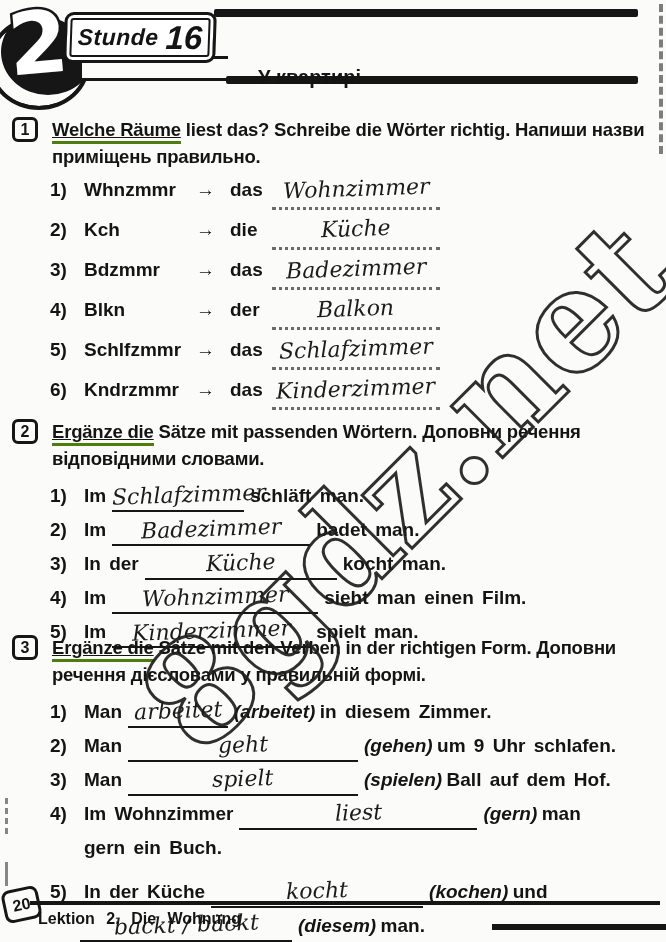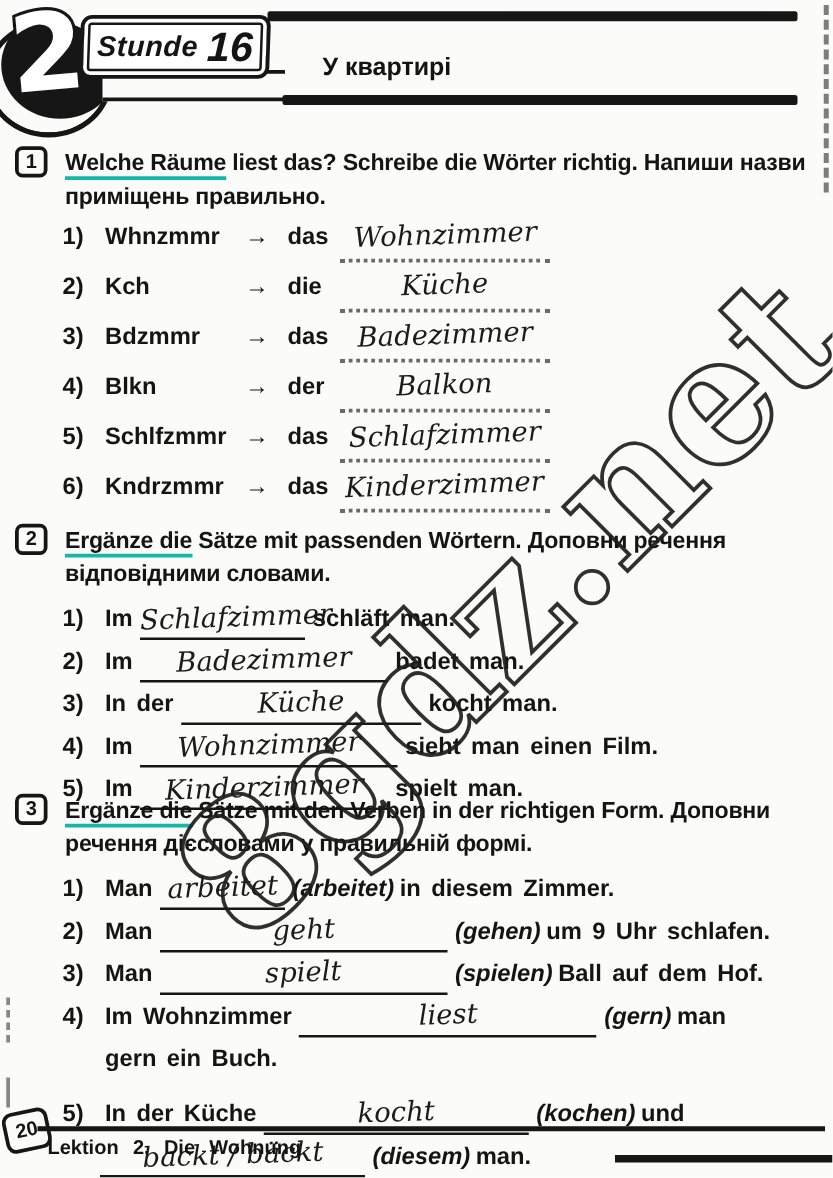--- a/index.html
+++ b/index.html
@@ -32,34 +32,34 @@
   .stunde {
     position:absolute; left:64px; top:12px; width:152px; height:51px;
     background:#fff; border:3px solid #161616; border-radius:9px;
     box-shadow: inset 0 0 0 3px #fff, inset 0 0 0 5px #161616;
     display:flex; align-items:center; justify-content:center; gap:7px;
     transform:skewX(-2deg);
   }
   .stunde .w { font-weight:bold; font-style:italic; font-size:23px; letter-spacing:.5px; }
   .stunde .n { font-weight:bold; font-style:italic; font-size:33px; }
   .title    { position:absolute; left:258px; top:22px; font-size:28px; font-weight:bold; letter-spacing:.5px; }
-  .subtitle { position:absolute; left:258px; top:43px; font-size:20px; font-weight:bold; }
+  .subtitle { position:absolute; left:258px; top:66px; font-size:20px; font-weight:bold; }
 
   
   .sec { position:absolute; left:12px; width:650px; }
   #ex1 { top:116px; } #ex2 { top:418px; } #ex3 { top:634px; }
   .sec-head { display:flex; align-items:flex-start; }
   .numbox {
     flex:none; width:26px; height:25px; margin-top:1px;
     border:3px solid #161616; border-radius:6px;
     display:flex; align-items:center; justify-content:center;
     font-weight:bold; font-size:16px;
   }
   .heading { margin-left:14px; font-weight:bold; font-size:18.5px; line-height:27px; letter-spacing:-.2px; }
-  .lead { border-bottom:3px solid #14b8a6; padding-bottom:1px; }
+  .lead { border-bottom:3px solid #4d7c0f; padding-bottom:1px;text-decoration:underline; }
 
   .list { margin-left:38px; }
   #ex1 .list { margin-top:6px; }
   #ex2 .list, #ex3 .list { margin-top:12px; }
   .row { white-space:nowrap; line-height:24px; }
   #ex1 .row { height:40px; line-height:27px; }
   #ex2 .row, #ex3 .row { margin-bottom:6px; }
   .num { display:inline-block; width:34px; font-weight:bold; font-size:19px; }
   .scr { display:inline-block; width:112px; font-weight:bold; font-size:19px; }
   .arr { display:inline-block; width:34px; font-weight:bold; font-size:19px; }

